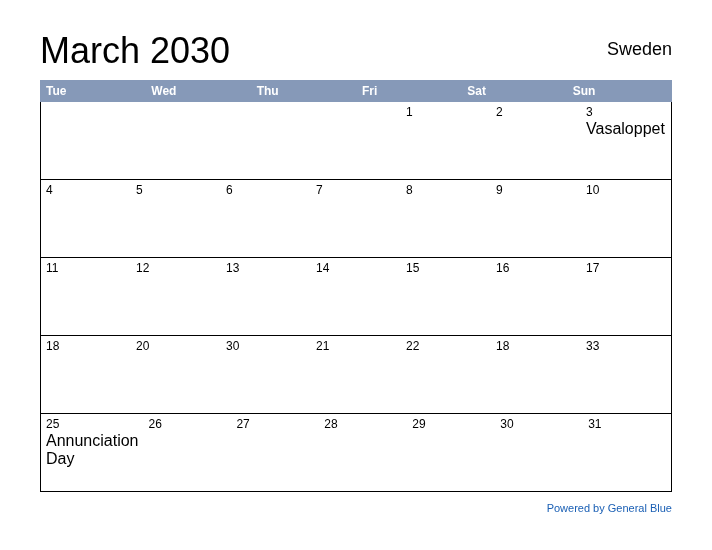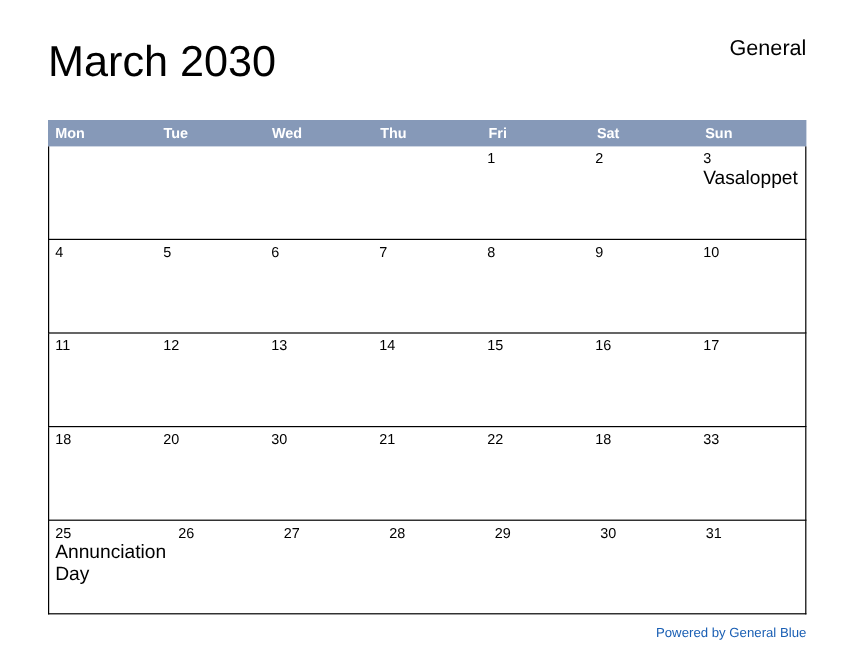--- a/index.html
+++ b/index.html
@@ -10,22 +10,22 @@
     body {
       font-family: Arial, Helvetica, sans-serif;
       background: #ffffff;
       width: 712px;
       height: 550px;
       padding: 30px 40px 20px 40px;
     }
     .header {
       display: flex;
       justify-content: space-between;
-      align-items: flex-start;
-      margin-bottom: 28px;
+      align-items: center;
+      margin-bottom: 8px;
     }
     .title {
       font-size: 36px;
       font-weight: normal;
       color: #000;
     }
     .country {
       font-size: 18px;
       color: #000;
       padding-bottom: 4px;
@@ -74,26 +74,25 @@
     .footer-link {
       font-size: 11px;
       color: #1a5fb4;
     }
   </style>
 </head>
 <body>
 
 <div class="header">
   <div class="title">March 2030</div>
-  <div class="country">General</div>
+  <div class="country">Sweden</div>
 </div>
 
 <div class="calendar">
   <div class="day-header">
-    <div class="day-header-cell">Mon</div>
     <div class="day-header-cell">Tue</div>
     <div class="day-header-cell">Wed</div>
     <div class="day-header-cell">Thu</div>
     <div class="day-header-cell">Fri</div>
     <div class="day-header-cell">Sat</div>
     <div class="day-header-cell">Sun</div>
   </div>
 
   <div class="week-row">
     <div class="day-cell">

